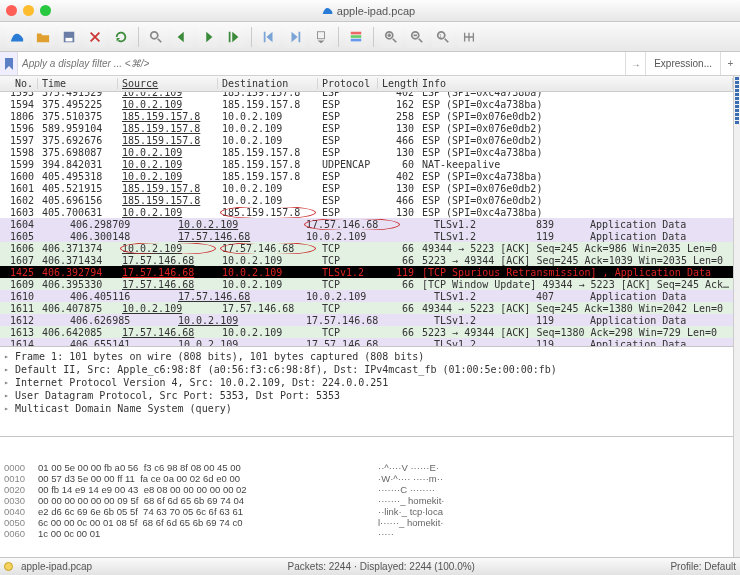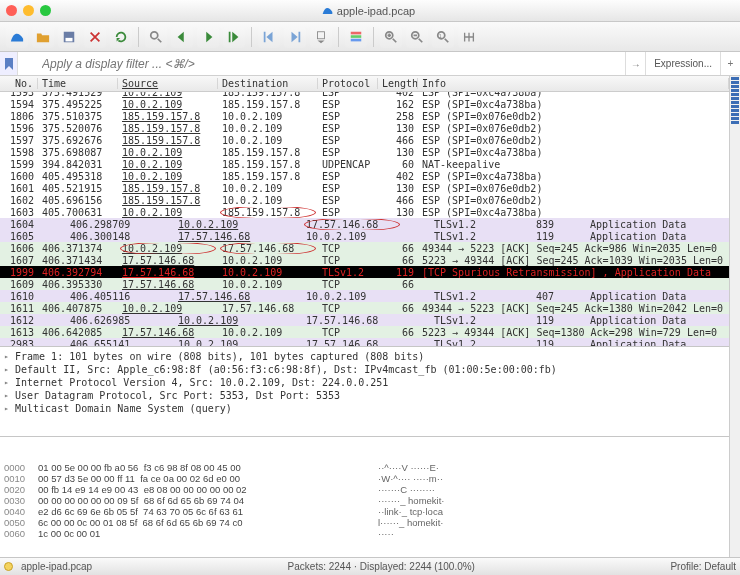--- a/index.html
+++ b/index.html
@@ -11,21 +11,21 @@
   .title { flex:1; text-align:center; font-size:11px; color:#555; display:flex; align-items:center; justify-content:center; gap:4px;}
   .fin-icon { width:11px; height:11px; }
   
   .toolbar { height:30px; background:linear-gradient(#fafafa,#e8e8e8); display:flex; align-items:center; gap:4px; padding:0 6px; border-bottom:1px solid #c7c7c7;}
   .tbtn { width:22px; height:22px; display:flex; align-items:center; justify-content:center; border-radius:3px; background:rgba(255,255,255,.1); }
   .tbtn svg { width:14px; height:14px; }
   .tsep { width:1px; height:20px; background:#cbcbcb; margin:0 2px; }
   
   .filterbar { height:24px; display:flex; align-items:stretch; background:#fff; border-bottom:1px solid #d0d0d0;}
   .bookmark { width:18px; background:#eef; display:flex; align-items:center; justify-content:center; border-right:1px solid #ddd;}
-  .filterinput { flex:1; border:none; font-size:12px; padding:0 24px; color:#999; font-style:italic; outline:none; }
+  .filterinput { flex:1; border:none; font-size:10px; padding:0 4px; color:#999; font-style:italic; outline:none; }
   .expr-btn { padding:8px 8px; display:flex; align-items:center; font-size:10px; border-left:1px solid #ddd; color:#555; }
   .arrowbtn { width:20px; display:flex; align-items:center; justify-content:center; border-left:1px solid #ddd; color:#777;}
   
   .main { display:flex; height: calc(575px - 22px - 30px - 24px - 18px); }
   .packets-area { flex:1; display:flex; flex-direction:column; border-right:1px solid #ccc;}
   .sidebar-right { width:10px; background:#f0f0f0; display:flex; flex-direction:column; gap:1px; padding:1px;}
   .sidebar-right .sblk { background:#3b6db5; width:100%; height:3px; }
   
   .plist { flex:0 0 270px; overflow:hidden; background:#fff; font-family: Menlo, Consolas, monospace; font-size:10px; }
   .phead { display:flex; background:linear-gradient(#f8f8f8,#e9e9e9); border-bottom:1px solid #ccc; height:16px; align-items:center; color:#333;}
@@ -235,21 +235,21 @@
             <div class="c-no">1806</div>
             <div class="c-time">375.510375</div>
             <div class="c-src">185.159.157.8</div>
             <div class="c-dst">10.0.2.109</div>
             <div class="c-proto">ESP</div>
             <div class="c-len">258</div>
             <div class="c-info">ESP (SPI=0x076e0db2)</div>
           </div>
           <div class="prow bg-default">
             <div class="c-no">1596</div>
-            <div class="c-time">375.520076</div>
+            <div class="c-time">589.959104</div>
             <div class="c-src">185.159.157.8</div>
             <div class="c-dst">10.0.2.109</div>
             <div class="c-proto">ESP</div>
             <div class="c-len">130</div>
             <div class="c-info">ESP (SPI=0x076e0db2)</div>
           </div>
           <div class="prow bg-default">
             <div class="c-no">1597</div>
             <div class="c-time">375.692676</div>
             <div class="c-src">185.159.157.8</div>
@@ -342,35 +342,36 @@
           <div class="prow bg-green">
             <div class="c-no">1607</div>
             <div class="c-time">406.371434</div>
             <div class="c-src">17.57.146.68</div>
             <div class="c-dst">10.0.2.109</div>
             <div class="c-proto">TCP</div>
             <div class="c-len">66</div>
             <div class="c-info">5223 → 49344 [ACK] Seq=245 Ack=1039 Win=2035 Len=0</div>
           </div>
           <div class="prow bg-black">
-            <div class="c-no">1999</div>
+            <div class="c-no">1425</div>
             <div class="c-time">406.392794</div>
             <div class="c-src">17.57.146.68</div>
             <div class="c-dst">10.0.2.109</div>
             <div class="c-proto">TLSv1.2</div>
             <div class="c-len">119</div>
             <div class="c-info">[TCP Spurious Retransmission] , Application Data</div>
           </div>
           <div class="prow bg-green">
             <div class="c-no">1609</div>
             <div class="c-time">406.395330</div>
             <div class="c-src">17.57.146.68</div>
             <div class="c-dst">10.0.2.109</div>
             <div class="c-proto">TCP</div>
             <div class="c-len">66</div>
+            <div class="c-info">[TCP Window Update] 49344 → 5223 [ACK] Seq=245 Ack…</div>
           </div>
           <div class="prow bg-purple">
             <div class="c-no">1610</div>
             <div class="c-time">406.405116</div>
             <div class="c-src">17.57.146.68</div>
             <div class="c-dst">10.0.2.109</div>
             <div class="c-proto">TLSv1.2</div>
             <div class="c-len">407</div>
             <div class="c-info">Application Data</div>
           </div>
@@ -395,21 +396,21 @@
           <div class="prow bg-green">
             <div class="c-no">1613</div>
             <div class="c-time">406.642085</div>
             <div class="c-src">17.57.146.68</div>
             <div class="c-dst">10.0.2.109</div>
             <div class="c-proto">TCP</div>
             <div class="c-len">66</div>
             <div class="c-info">5223 → 49344 [ACK] Seq=1380 Ack=298 Win=729 Len=0</div>
           </div>
           <div class="prow bg-purple">
-            <div class="c-no">2983</div>
+            <div class="c-no">1614</div>
             <div class="c-time">406.655141</div>
             <div class="c-src">10.0.2.109</div>
             <div class="c-dst">17.57.146.68</div>
             <div class="c-proto">TLSv1.2</div>
             <div class="c-len">119</div>
             <div class="c-info">Application Data</div>
           </div>
         </div>
     </div>
 

